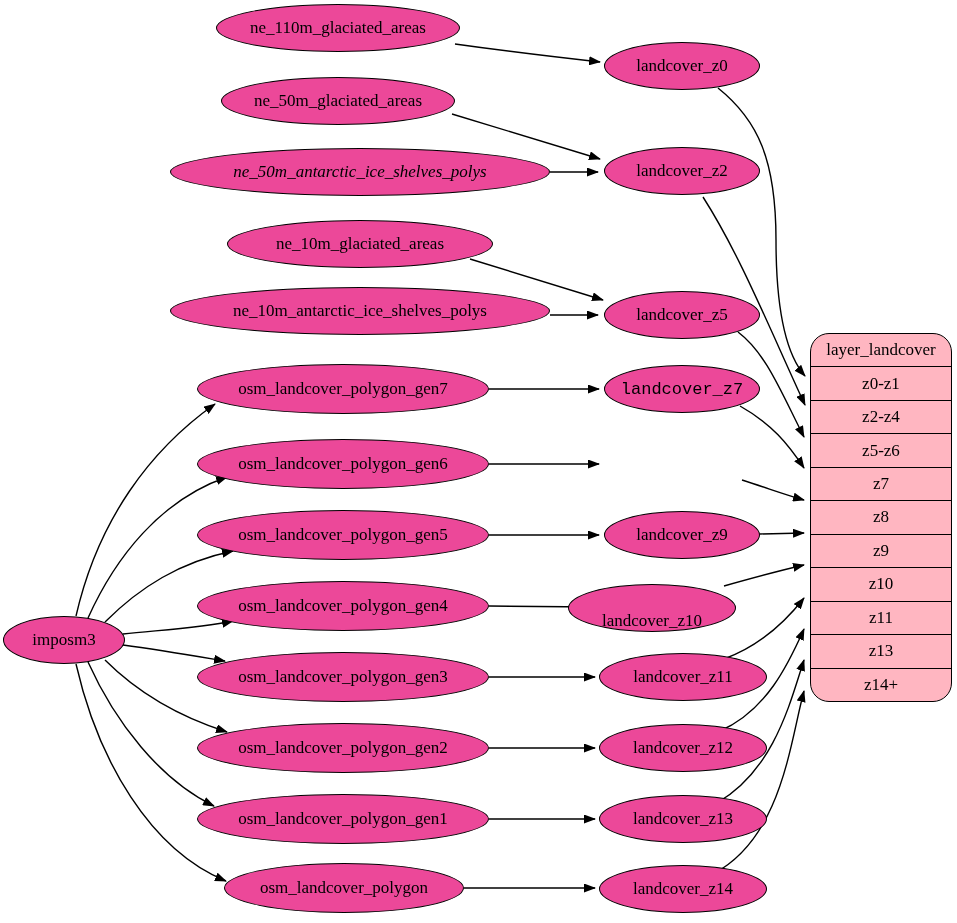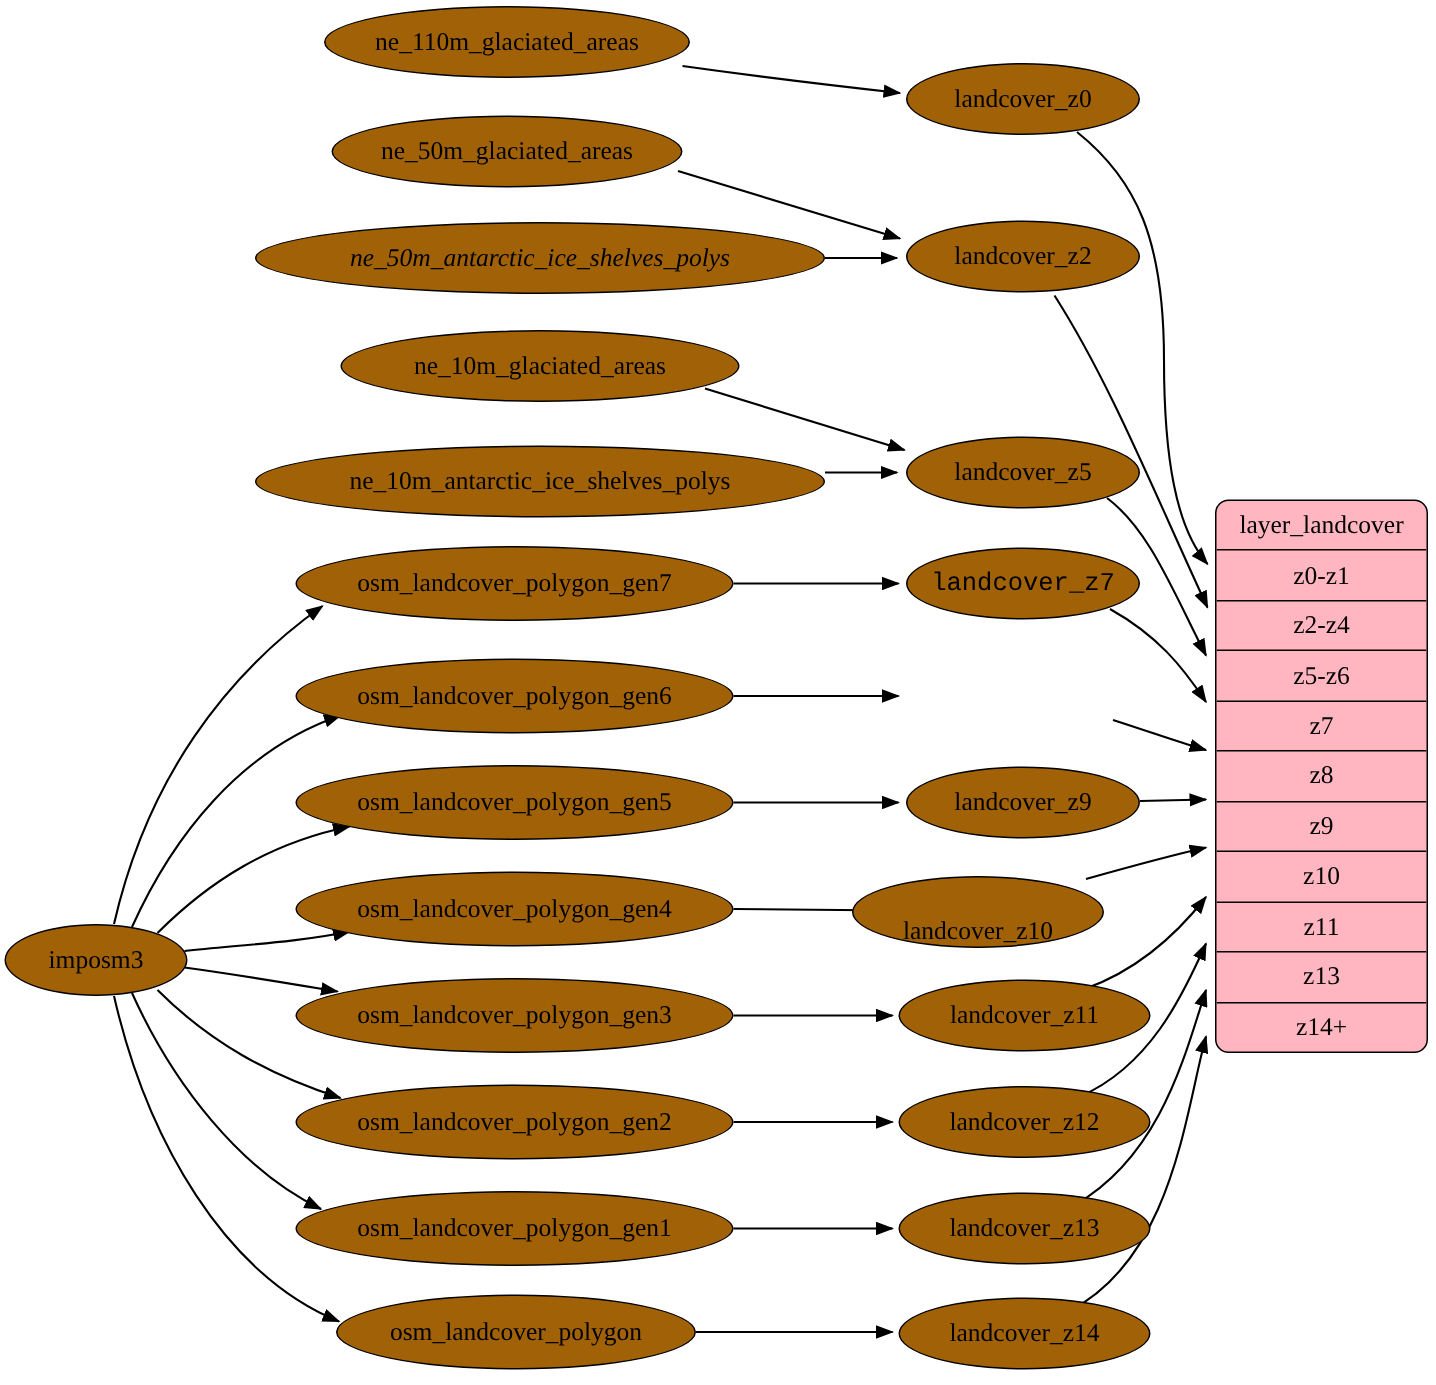--- a/index.html
+++ b/index.html
@@ -3,26 +3,26 @@
 <meta charset="utf-8">
 <style>
   html,body{margin:0;padding:0;background:#ffffff;}
   #canvas{
     position:relative;width:957px;height:923px;background:#ffffff;overflow:hidden;
     font-family:"Liberation Serif", serif;color:#000;
   }
   #edge-layer{position:absolute;left:0;top:0;width:957px;height:923px;z-index:1;}
   .node{
     position:absolute;z-index:2;display:flex;align-items:center;justify-content:center;
-    border:1.5px solid #000;border-radius:50%;background:#a16207;
+    border:1.5px solid #000;border-radius:50%;background:#ec4899;
     font-size:17px;white-space:nowrap;box-sizing:border-box;
   }
   .record{
     position:absolute;z-index:2;left:810px;top:333px;width:142px;height:369px;
-    background:#ffb6c1;border:1.7px solid #000;border-radius:9px;
+    background:#ffb6c1;border:1.7px solid #000;border-radius:19px;
     display:flex;flex-direction:column;box-sizing:border-box;overflow:hidden;
   }
   .record-row{
     flex:1;display:flex;align-items:center;justify-content:center;
     font-size:17px;white-space:nowrap;
   }
   .record-row + .record-row{border-top:1.5px solid #000;}
   svg path.edge{stroke:#000;stroke-width:1.4;fill:none;}
 </style>
 </head>
@@ -82,21 +82,21 @@
     </div>
   <div class="node" style="left:221px;top:77px;width:234px;height:48px;">
       <span>ne_50m_glaciated_areas</span>
     </div>
   <div class="node" style="left:170px;top:148px;width:380px;height:48px;font-style:italic;">
       <span>ne_50m_antarctic_ice_shelves_polys</span>
     </div>
   <div class="node" style="left:227px;top:220px;width:266px;height:48px;">
       <span>ne_10m_glaciated_areas</span>
     </div>
-  <div class="node" style="left:170px;top:297px;width:380px;height:48px;">
+  <div class="node" style="left:170px;top:287px;width:380px;height:48px;">
       <span>ne_10m_antarctic_ice_shelves_polys</span>
     </div>
 
   <div class="node" style="left:197px;top:364px;width:292px;height:50px;">
       <span>osm_landcover_polygon_gen7</span>
     </div>
   <div class="node" style="left:197px;top:439px;width:292px;height:50px;">
       <span>osm_landcover_polygon_gen6</span>
     </div>
   <div class="node" style="left:197px;top:510px;width:292px;height:50px;">

